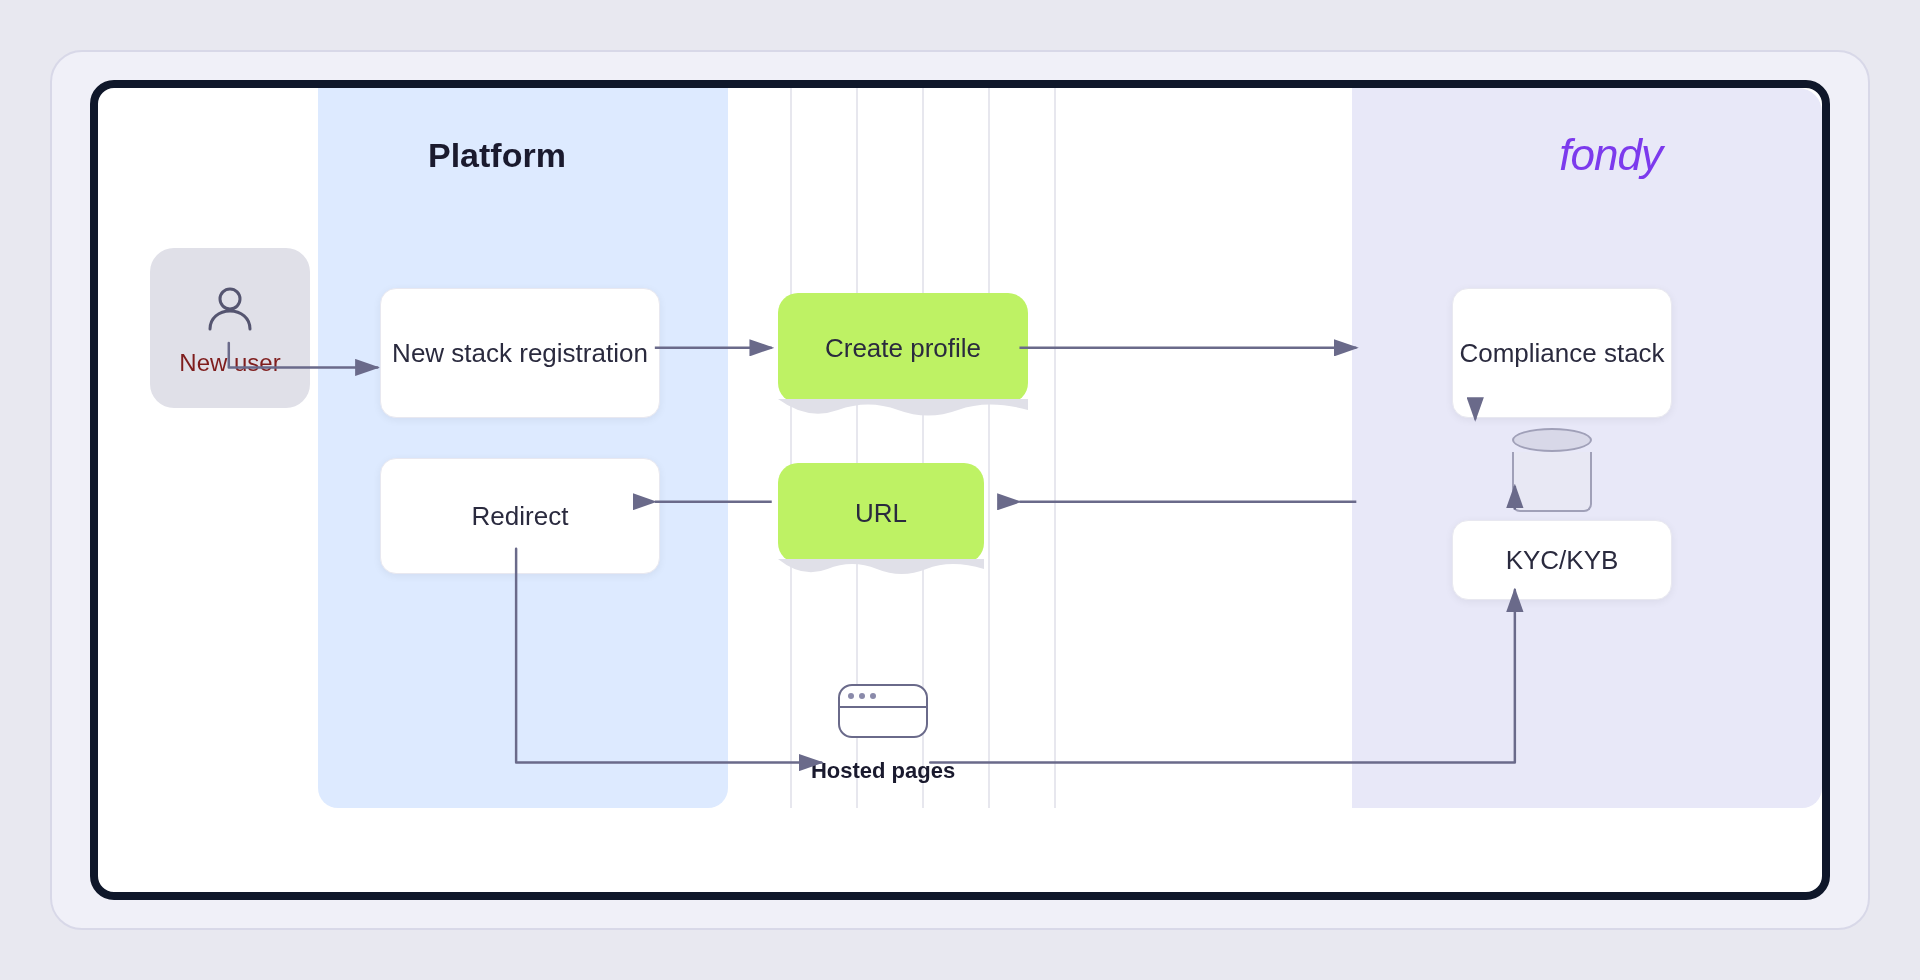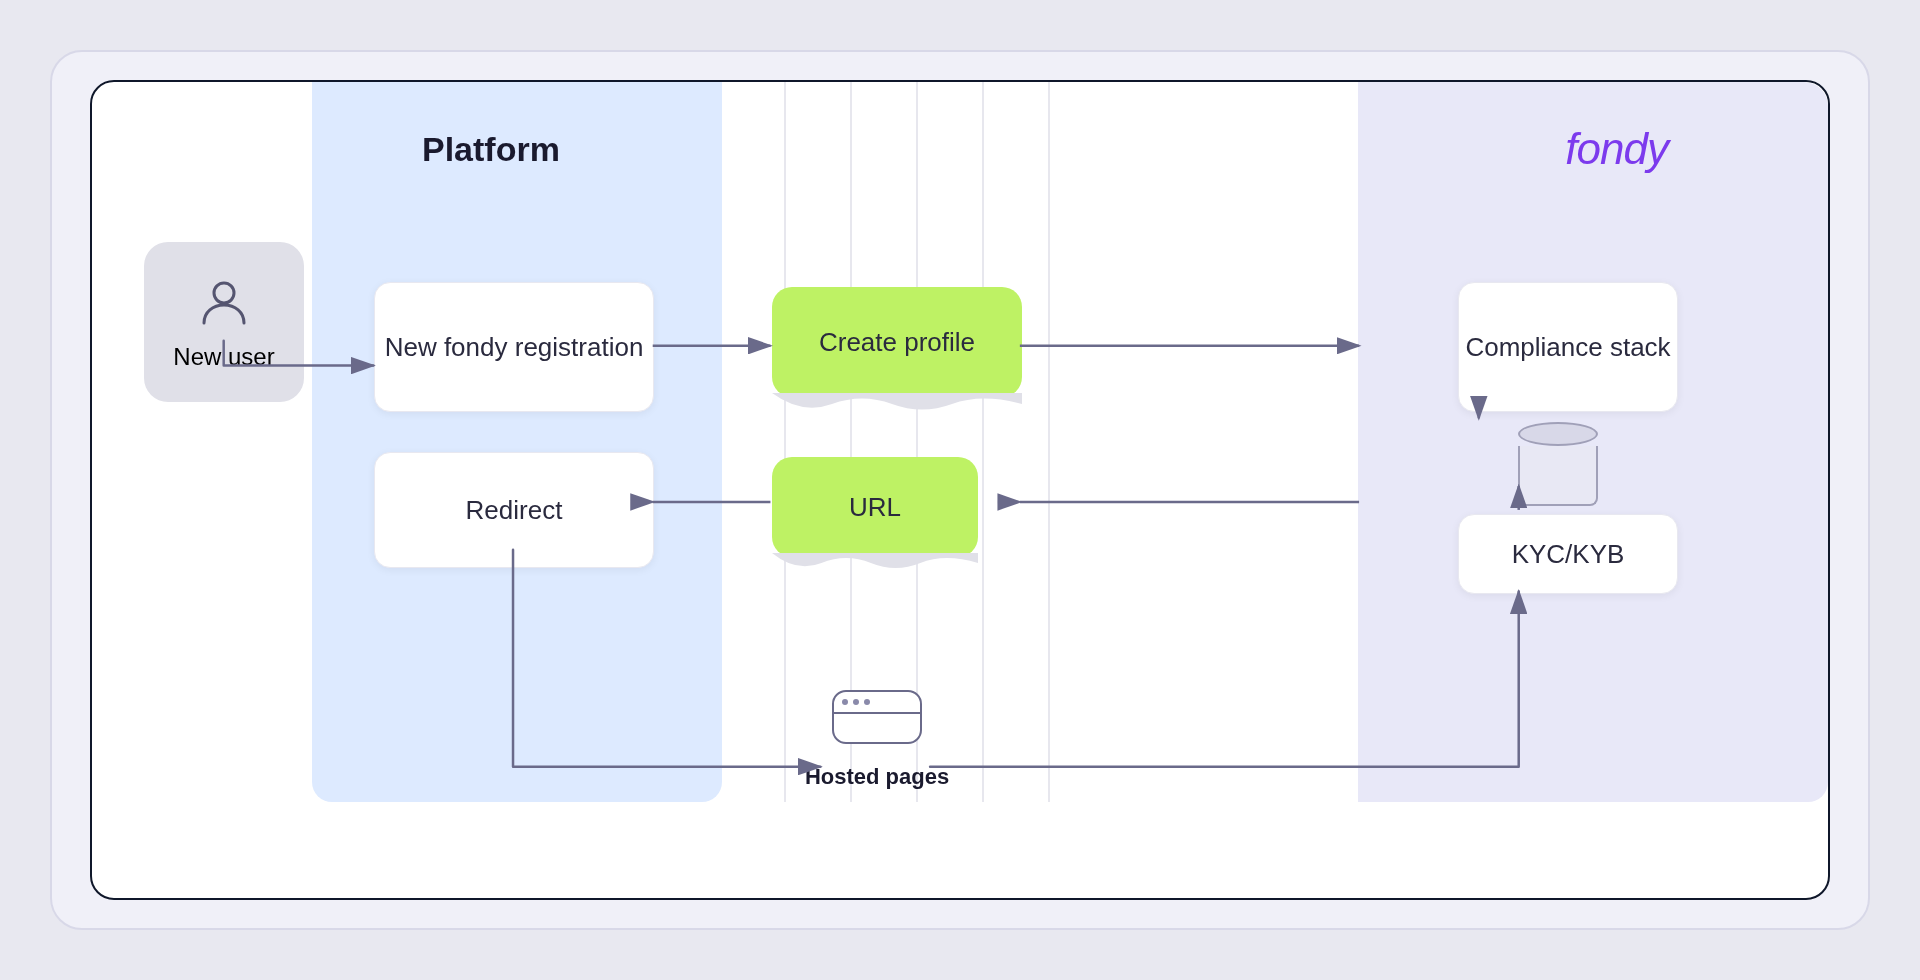--- a/index.html
+++ b/index.html
@@ -25,21 +25,21 @@
       align-items: center;
       justify-content: center;
       position: relative;
     }
 
     .inner-card {
       width: 1740px;
       height: 820px;
       background: #ffffff;
       border-radius: 24px;
-      border: 2px solid #0f172a;
+      border: 8px solid #0f172a;
       position: relative;
       overflow: hidden;
     }
 
     
     .platform-bg {
       position: absolute;
       left: 220px;
       top: 0;
       width: 410px;
@@ -98,21 +98,21 @@
     }
 
     .user-icon svg {
       width: 56px;
       height: 56px;
     }
 
     .new-user-label {
       font-size: 24px;
       font-weight: 500;
-      color: #000000;
+      color: #7f1d1d;
       text-align: center;
     }
 
     
     .white-box {
       position: absolute;
       background: #ffffff;
       border-radius: 16px;
       border: 1px solid #e8e8f0;
       display: flex;
@@ -318,21 +318,21 @@
       <div class="user-icon">
         <svg viewBox="0 0 56 56" fill="none" xmlns="http://www.w3.org/2000/svg">
           <circle cx="28" cy="20" r="10" stroke="#555570" stroke-width="3" fill="none"></circle>
           <path d="M8 50c0-11 9-18 20-18s20 7 20 18" stroke="#555570" stroke-width="3" fill="none" stroke-linecap="round"></path>
         </svg>
       </div>
       <span class="new-user-label">New user</span>
     </div>
 
     <div class="white-box registration-box">
-      <span>New fondy registration</span>
+      <span>New stack registration</span>
     </div>
 
     <div class="white-box redirect-box">
       <span>Redirect</span>
     </div>
 
     <div class="bubble create-profile-bubble">
       <span class="bubble-text">Create profile</span>
 
       <svg style="position:absolute;bottom:-18px;left:0;width:100%;height:22px;" viewBox="0 0 250 22" preserveAspectRatio="none">

